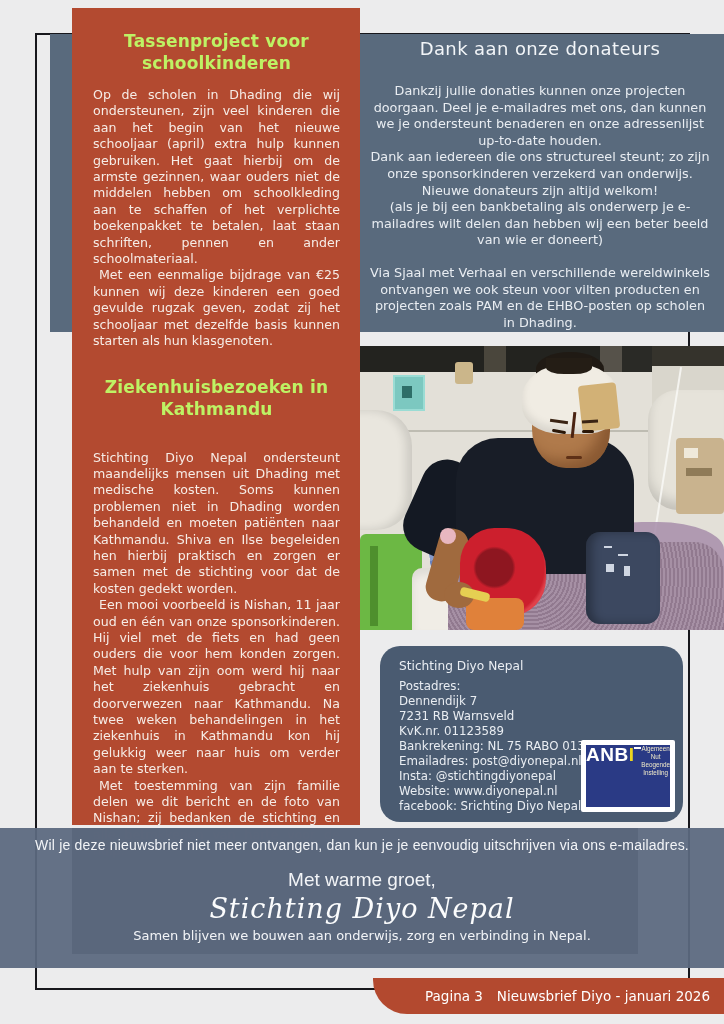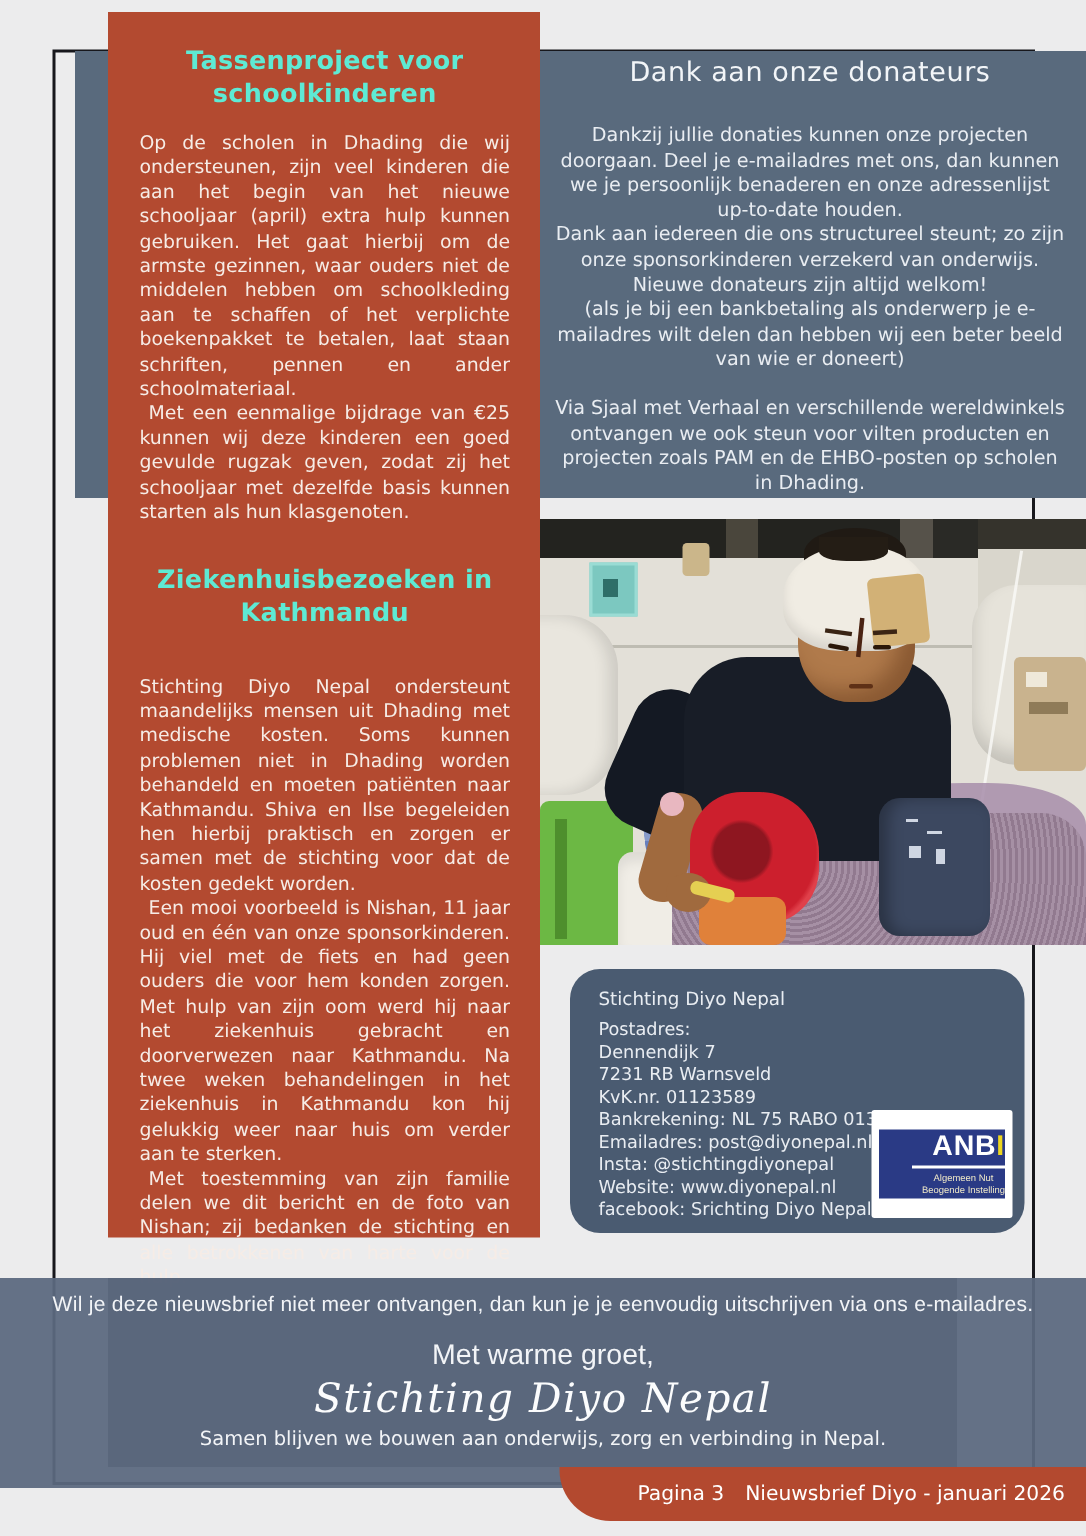--- a/index.html
+++ b/index.html
@@ -12,21 +12,21 @@
          border:2px solid #17171c;z-index:1;}
 
   
   .slate-panel{position:absolute;left:50px;top:34px;width:674px;height:298px;
                background:#596a7d;z-index:2;}
 
   
   .red-col{position:absolute;left:72px;top:8px;width:288px;height:817px;
            background:#b34a30;z-index:3;color:#f6ece6;}
   .red-col .inner{padding:22px 20px 0 21px;}
-  .red-col h2{margin:0 0 13px 0;text-align:center;color:#5eead4;
+  .red-col h2{margin:0 0 13px 0;text-align:center;color:#bef264;
               font-size:17px;line-height:22px;font-weight:bold;letter-spacing:.2px;}
   .red-col h2.second{margin-top:12px;}
   .red-col p{margin:0;font-size:12.6px;line-height:16.4px;text-align:justify;
              text-justify:inter-word;}
   .red-col p.indent{text-indent:6px;}
 
   
   .right-col{position:absolute;left:362px;top:38px;width:356px;z-index:3;
              color:#e9edf2;text-align:center;}
   .right-col h2{margin:0 0 24px 0;font-weight:400;font-size:18px;color:#f2f5f8;
@@ -105,32 +105,32 @@
        linear-gradient(#cfd6e2 0 0) 20px 20px/6px 10px no-repeat;}
 
   
   .contact-card{position:absolute;left:380px;top:646px;width:303px;height:176px;
                 background:#4a5b71;border-radius:20px;z-index:5;color:#e9edf2;}
   .contact-card .pad{padding:13px 0 0 19px;}
   .contact-line{font-size:11.8px;line-height:15px;}
   .contact-org{font-size:12.2px;margin-bottom:6px;}
   .anbi-card{position:absolute;left:201px;top:94px;width:94px;height:72px;background:#ffffff;
              border-radius:2px;display:flex;align-items:center;justify-content:center;}
-  .anbi-box{width:84px;height:46px;background:#2a3a85;display:flex;flex-direction:column;
-            align-items:flex-end;justify-content:center;}
+  .anbi-box{width:84px;height:62px;background:#2a3a85;display:flex;flex-direction:row;
+            align-items:flex-start;justify-content:center;}
   .anbi-word{font-size:19px;font-weight:bold;line-height:20px;color:#ffffff;
              font-family:"Liberation Sans",sans-serif;letter-spacing:.5px;}
   .anbi-word .accent{color:#ecd51f;}
   .anbi-rule{width:62px;height:2px;background:#ffffff;margin:2px 0 3px 0;}
   .anbi-sub{font-size:6.3px;line-height:8px;color:#efe8c8;text-align:center;
             font-family:"Liberation Sans",sans-serif;}
 
   
   .band{position:absolute;left:0;top:828px;width:724px;height:140px;
-        background:rgba(91,105,127,.94);z-index:6;color:#f2f4f7;text-align:center;margin-top:24px;}
+        background:rgba(91,105,127,.94);z-index:6;color:#f2f4f7;text-align:center;}
   .band-overlay{position:absolute;left:72px;top:0;width:566px;height:126px;
                 background:rgba(12,22,38,.10);}
   .band .content{position:relative;z-index:2;}
   .unsubscribe{margin-top:9px;font-size:14px;letter-spacing:.2px;
                font-family:"Liberation Sans",sans-serif;}
   .greeting{margin-top:16px;font-size:19px;font-family:"Liberation Sans",sans-serif;}
   .signature{margin-top:2px;font-size:27px;font-style:italic;color:#fbfcfd;
              font-family:"DejaVu Serif","Liberation Serif",serif;letter-spacing:1px;}
   .closing{margin-top:4px;font-size:13px;text-align:center;}
 
@@ -155,21 +155,21 @@
       <p class="indent">Met een eenmalige bijdrage van €25 kunnen wij deze kinderen een goed gevulde rugzak geven, zodat zij het schooljaar met dezelfde basis kunnen starten als hun klasgenoten.</p>
       <h2 class="second" style="margin-top:26px;">Ziekenhuisbezoeken in Kathmandu</h2>
       <p style="margin-top:30px;">Stichting Diyo Nepal ondersteunt maandelijks mensen uit Dhading met medische kosten. Soms kunnen problemen niet in Dhading worden behandeld en moeten patiënten naar Kathmandu. Shiva en Ilse begeleiden hen hierbij praktisch en zorgen er samen met de stichting voor dat de kosten gedekt worden.</p>
       <p class="indent">Een mooi voorbeeld is Nishan, 11 jaar oud en één van onze sponsorkinderen. Hij viel met de fiets en had geen ouders die voor hem konden zorgen. Met hulp van zijn oom werd hij naar het ziekenhuis gebracht en doorverwezen naar Kathmandu. Na twee weken behandelingen in het ziekenhuis in Kathmandu kon hij gelukkig weer naar huis om verder aan te sterken.</p>
       <p class="indent">Met toestemming van zijn familie delen we dit bericht en de foto van Nishan; zij bedanken de stichting en alle betrokkenen van harte voor de hulp.</p>
     </div>
   </div>
 
   <div class="right-col">
     <h2>Dank aan onze donateurs</h2>
-    <p>Dankzij jullie donaties kunnen onze projecten doorgaan. Deel je e-mailadres met ons, dan kunnen we je persoonlijk benaderen en onze adressenlijst up-to-date houden.</p>
+    <p>Dankzij jullie donaties kunnen onze projecten doorgaan. Deel je e-mailadres met ons, dan kunnen we je ondersteunt benaderen en onze adressenlijst up-to-date houden.</p>
     <p>Dank aan iedereen die ons structureel steunt; zo zijn onze sponsorkinderen verzekerd van onderwijs. Nieuwe donateurs zijn altijd welkom!</p>
     <p>(als je bij een bankbetaling als onderwerp je e-mailadres wilt delen dan hebben wij een beter beeld van wie er doneert)</p>
     <p class="gap">Via Sjaal met Verhaal en verschillende wereldwinkels ontvangen we ook steun voor vilten producten en projecten zoals PAM en de EHBO-posten op scholen in Dhading.</p>
   </div>
 
   <div class="photo" aria-hidden="true" title="Nishan, een jongen met hoofdverband, zittend in een ziekenhuisbed in Kathmandu">
     <div class="ph-glass"></div>
     <div class="ph-wallline"></div>
     <div class="ph-teal"></div>
     <div class="ph-hook"></div>

